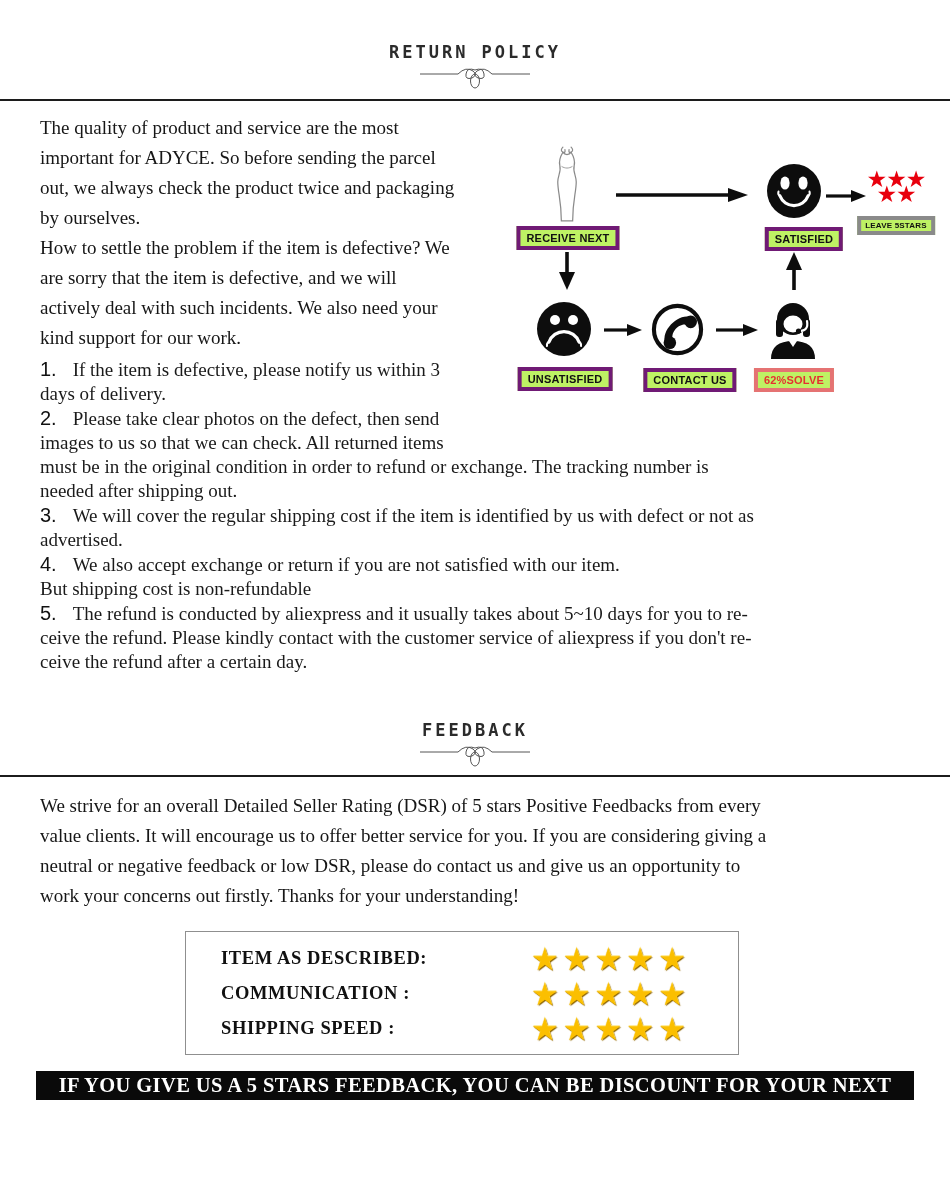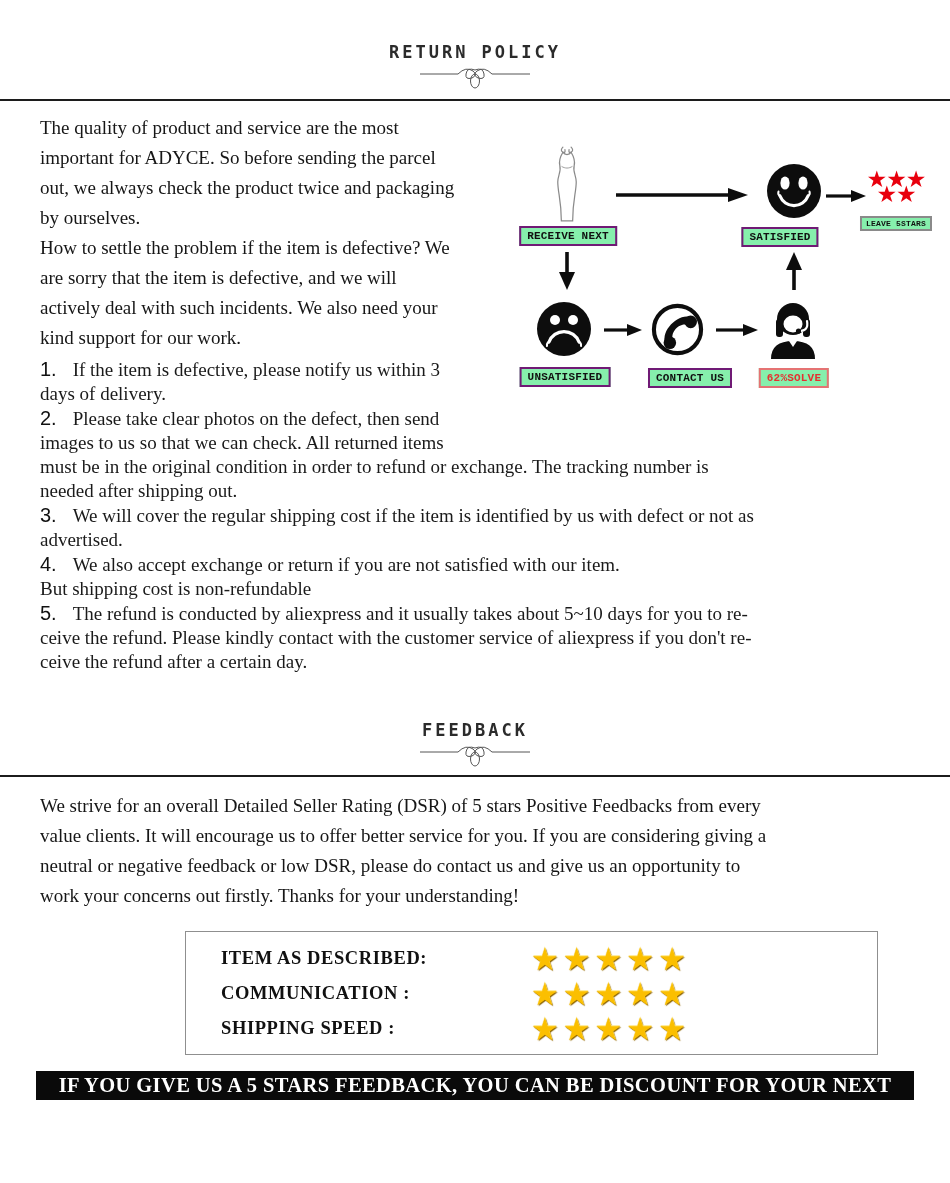--- a/index.html
+++ b/index.html
@@ -34,33 +34,33 @@
     font-family:"Liberation Sans", sans-serif; font-size:20px;
     margin-right:16px; color:#111;
   }
   .item-text { white-space:pre-line; }
   .fb-para { padding:14px 40px 0 40px; }
   
   .flowchart { position:absolute; left:520px; top:140px; width:425px; height:252px; }
   .fc { position:absolute; }
   .node-label {
     position:absolute; transform:translateX(-50%); white-space:nowrap;
-    font-family:Liberation Mono, monospace; font-weight:bold;
-    font-size:11px; color:#111; background:#86efac;
-    border:2px solid #701a75; padding:2px 6px; letter-spacing:0.2px;
+    font-family:Liberation Sans, sans-serif; font-weight:bold;
+    font-size:11px; color:#111; background:#bef264;
+    border:4px solid #701a75; padding:2px 6px; letter-spacing:0.2px;
   }
   .node-label.small { font-size:8px; border-color:#8a8a8a; padding:1px 4px; }
   .node-label.red { color:#e53030; border-color:#e57373; }
   .redstars { text-align:center; color:#e8000d; line-height:19px; letter-spacing:-1px;
               font-family:"DejaVu Sans", sans-serif; }
   .redstars .row1 { font-size:23px; }
   .redstars .row2 { font-size:23px; margin-top:-4px; }
   
   .rating-box {
-    position:relative; margin:20px 0 0 185px; width:693px; height:124px;
+    position:relative; margin:20px 0 0 185px; width:554px; height:124px;
     border:1px solid #8f8f8f; padding:9px 0 0 35px; background:#fff;
   }
   .rating-row { display:flex; align-items:center; height:35px; }
   .rating-label {
     width:310px; font-weight:bold; font-size:18.5px; letter-spacing:0.6px; color:#111;
   }
   .stars {
     font-family:"DejaVu Sans", sans-serif;
     font-size:31px; letter-spacing:4px; color:#fbbf00; line-height:30px;
     text-shadow:0 -1px 0 #ffe98a, 1px 1px 1px #8d6400, 0 0 1px #c98f00;
@@ -137,21 +137,21 @@
     </svg>
 
     <svg class="fc" style="left:246px; top:23px;" width="56" height="56" viewBox="0 0 56 56">
       <circle cx="28" cy="28" r="27" fill="#0d0d0d"></circle>
       <ellipse cx="19" cy="20" rx="4.6" ry="6.6" fill="#fff"></ellipse>
       <ellipse cx="37" cy="20" rx="4.6" ry="6.6" fill="#fff"></ellipse>
       <path d="M14,33 A15,15 0 0 0 42,33" stroke="#fff" stroke-width="3.2" fill="none" stroke-linecap="round"></path>
       <path d="M14,33 q-2.5,-1.5 -1.5,-4.5" stroke="#fff" stroke-width="2" fill="none" stroke-linecap="round"></path>
       <path d="M42,33 q2.5,-1.5 1.5,-4.5" stroke="#fff" stroke-width="2" fill="none" stroke-linecap="round"></path>
     </svg>
-    <div class="node-label" style="left:260px; top:87px;">SATISFIED</div>
+    <div class="node-label" style="left:284px; top:87px;">SATISFIED</div>
 
     <svg class="fc" style="left:306px; top:50px;" width="40" height="12" viewBox="0 0 40 12">
       <line x1="0" y1="6" x2="26" y2="6" stroke="#0d0d0d" stroke-width="3.2"></line>
       <polygon points="25,0 40,6 25,12" fill="#0d0d0d"></polygon>
     </svg>
 
     <div class="fc redstars" style="left:344px; top:30px; width:64px;">
       <div class="row1">★★★</div>
       <div class="row2">★★</div>
     </div>

